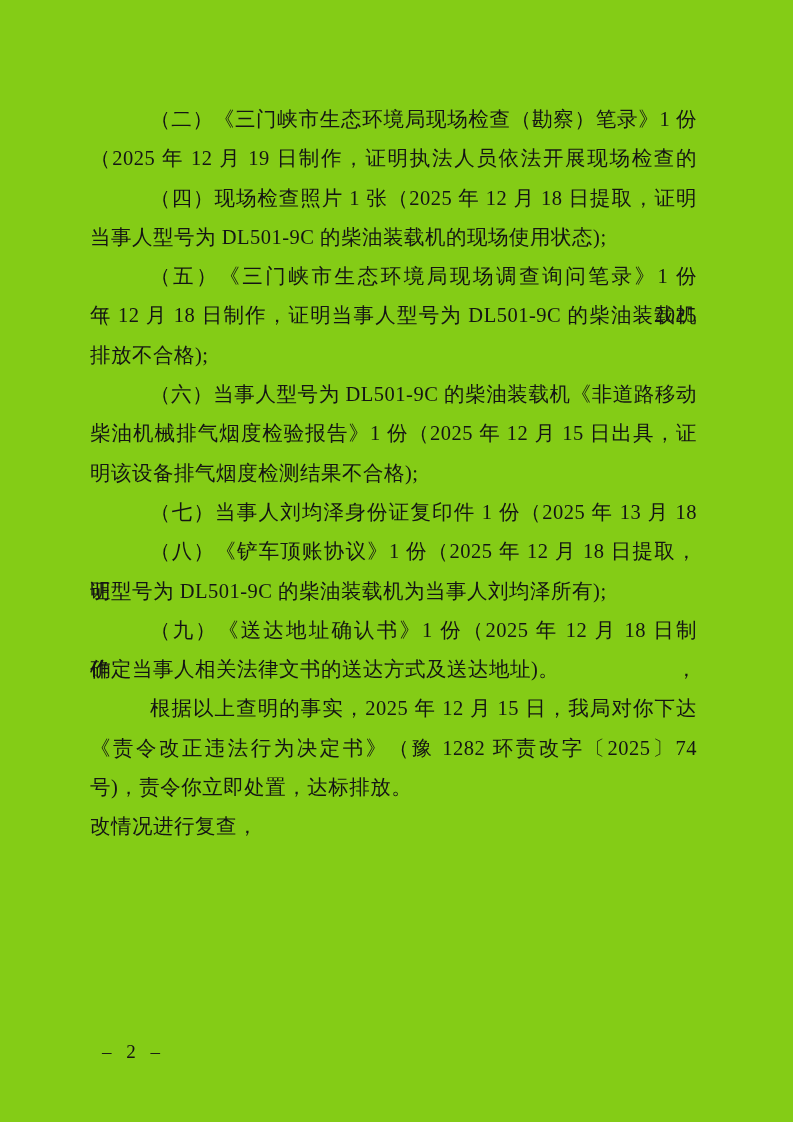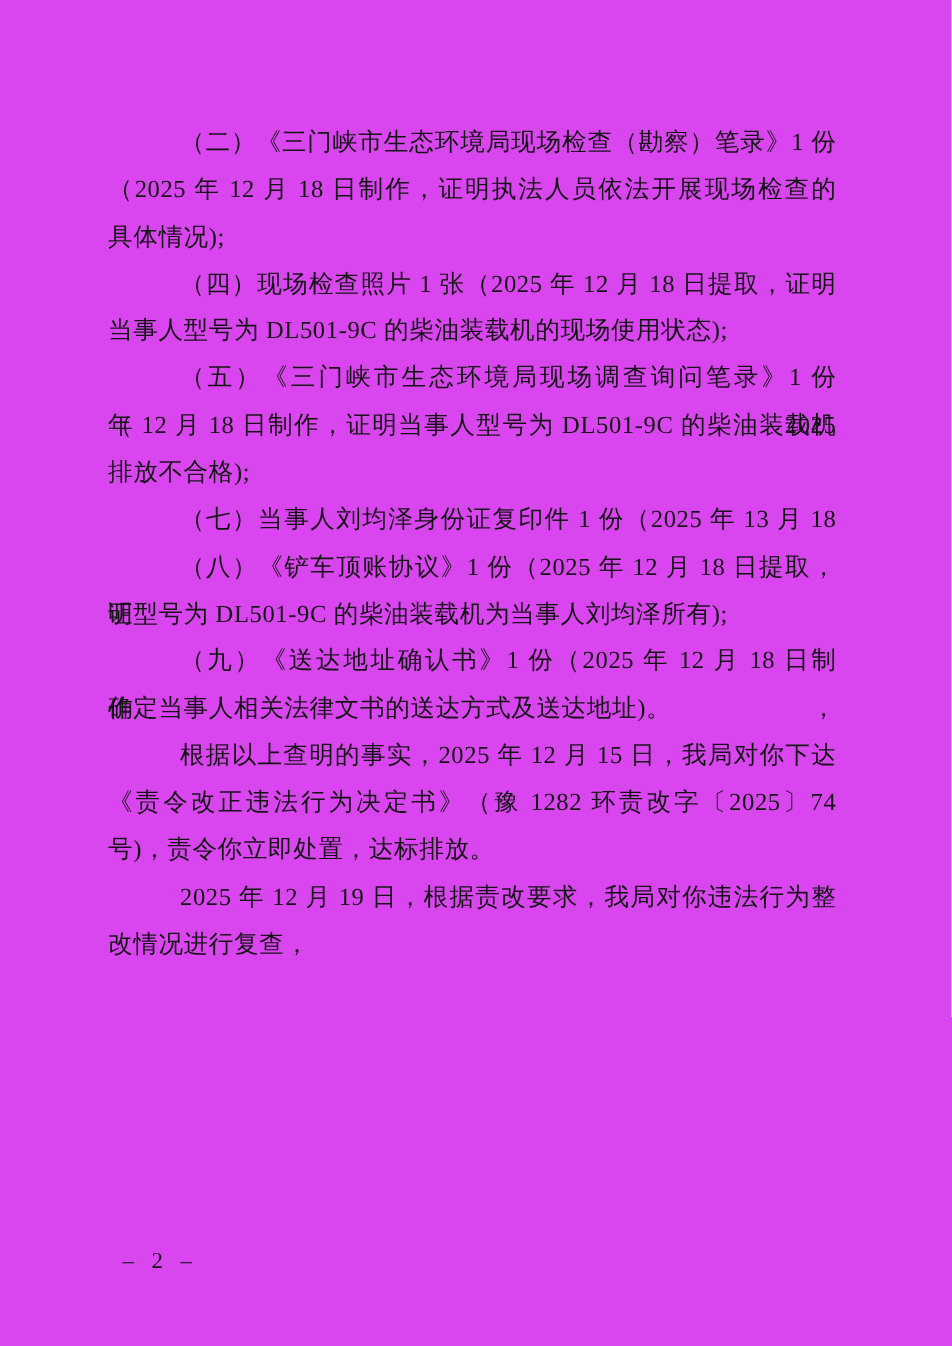--- a/index.html
+++ b/index.html
@@ -4,21 +4,21 @@
 <style>
   html, body {
     margin: 0;
     padding: 0;
     background: #ffffff;
   }
   .page {
     position: relative;
     width: 793px;
     height: 1122px;
-    background: #d946ef;
+    background: #84cc16;
     overflow: hidden;
     font-family: "Liberation Serif", "DejaVu Serif", serif;
     color: #141414;
   }
   .doc-body {
     position: absolute;
     left: 90px;
     top: 100px;
     width: 607px;
   }
@@ -53,47 +53,50 @@
     color: #141414;
   }
 </style>
 </head>
 <body>
 
 <div class="page">
   <div class="doc-body">
       <div class="para">
         <div class="line indent fill">（二）《三门峡市生态环境局现场检查（勘察）笔录》1 份</div>
-        <div class="line fill">（2025 年 12 月 18 日制作，证明执法人员依法开展现场检查的</div>
-        <div class="line">具体情况);</div>
+        <div class="line fill">（2025 年 12 月 19 日制作，证明执法人员依法开展现场检查的</div>
       </div>
       <div class="para">
         <div class="line indent fill">（四）现场检查照片 1 张（2025 年 12 月 18 日提取，证明</div>
         <div class="line">当事人型号为 DL501-9C 的柴油装载机的现场使用状态);</div>
       </div>
       <div class="para">
         <div class="line indent fill">（五）《三门峡市生态环境局现场调查询问笔录》1 份（2025</div>
         <div class="line fill">年 12 月 18 日制作，证明当事人型号为 DL501-9C 的柴油装载机</div>
         <div class="line">排放不合格);</div>
+      </div>
+      <div class="para">
+        <div class="line indent fill">（六）当事人型号为 DL501-9C 的柴油装载机《非道路移动</div>
+        <div class="line fill">柴油机械排气烟度检验报告》1 份（2025 年 12 月 15 日出具，证</div>
+        <div class="line">明该设备排气烟度检测结果不合格);</div>
       </div>
       <div class="para">
         <div class="line indent fill">（七）当事人刘均泽身份证复印件 1 份（2025 年 13 月 18</div>
       </div>
       <div class="para">
         <div class="line indent fill">（八）《铲车顶账协议》1 份（2025 年 12 月 18 日提取，证</div>
         <div class="line">明型号为 DL501-9C 的柴油装载机为当事人刘均泽所有);</div>
       </div>
       <div class="para">
         <div class="line indent fill">（九）《送达地址确认书》1 份（2025 年 12 月 18 日制作，</div>
         <div class="line">确定当事人相关法律文书的送达方式及送达地址)。</div>
       </div>
       <div class="para">
         <div class="line indent fill">根据以上查明的事实，2025 年 12 月 15 日，我局对你下达</div>
         <div class="line fill">《责令改正违法行为决定书》（豫 1282 环责改字〔2025〕74</div>
         <div class="line">号)，责令你立即处置，达标排放。</div>
       </div>
       <div class="para">
-        <div class="line indent fill">2025 年 12 月 19 日，根据责改要求，我局对你违法行为整</div>
         <div class="line">改情况进行复查，</div>
       </div>
     </div>
   <div class="page-number">– 2 –</div>
 </div>
 
 </body></html>

